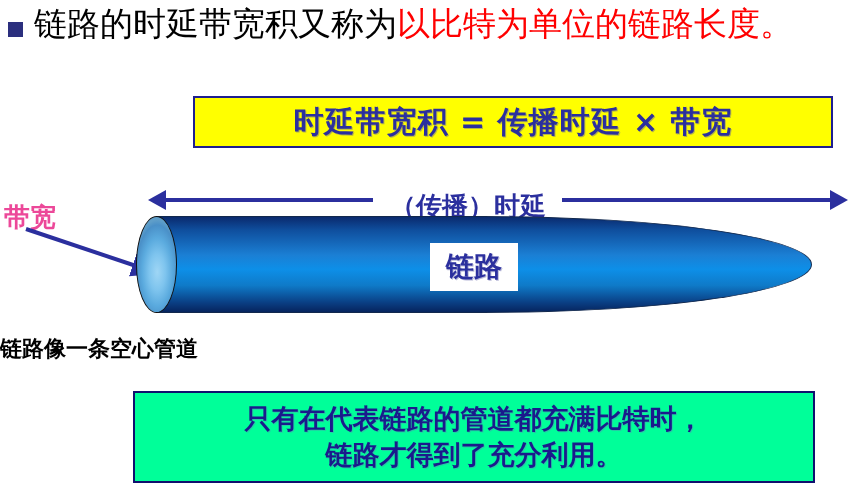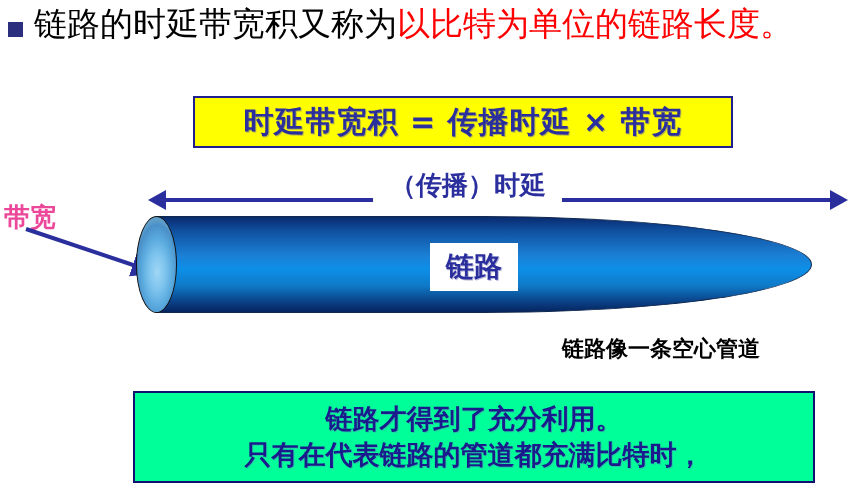--- a/index.html
+++ b/index.html
@@ -45,21 +45,21 @@
   }
   #heading-text .hl {
     color: #ff0000;
   }
 
   
   #formula-box {
     position: absolute;
     left: 193px;
     top: 96px;
-    width: 540px;
+    width: 640px;
     height: 52px;
     background: #ffff00;
     border: 2px solid #1f1f8f;
     box-sizing: border-box;
     display: flex;
     align-items: center;
     justify-content: center;
     text-align: center;
   }
   #formula-text {
@@ -99,21 +99,21 @@
     left: 148px;
     border-right: 18px solid #2b2f9e;
   }
   #arrow-head-right {
     left: 830px;
     border-left: 18px solid #2b2f9e;
   }
   #delay-label {
     position: absolute;
     left: 373px;
-    top: 0;
+    top: 21px;
     width: 190px;
     text-align: center;
     color: #2b2f9e;
     font-size: 26px;
     font-weight: bold;
     white-space: nowrap;
   }
 
   
   #bandwidth-label {
@@ -197,21 +197,21 @@
     white-space: nowrap;
     text-shadow: 1px 1px 0 rgba(120,120,180,0.5);
   }
 
   
   #pipe-caption {
     position: absolute;
     left: 0px;
     top: 334px;
     width: 760px;
-    text-align: right;
+    text-align: left;
     color: #000000;
     font-size: 22px;
     font-weight: bold;
     white-space: nowrap;
   }
 
   
   #conclusion-box {
     position: absolute;
     left: 133px;
@@ -269,15 +269,15 @@
   <div id="cylinder-body"></div>
   <div id="cylinder-cap"></div>
   <div id="link-label-box">
     <span id="link-label-text">链路</span>
   </div>
 </div>
 
 <div id="pipe-caption">链路像一条空心管道</div>
 
 <div id="conclusion-box">
+  <div class="conclusion-line">只有在代表链路的管道都充满比特时，</div>
   <div class="conclusion-line">链路才得到了充分利用。</div>
-  <div class="conclusion-line">只有在代表链路的管道都充满比特时，</div>
 </div>
 
 </body></html>

